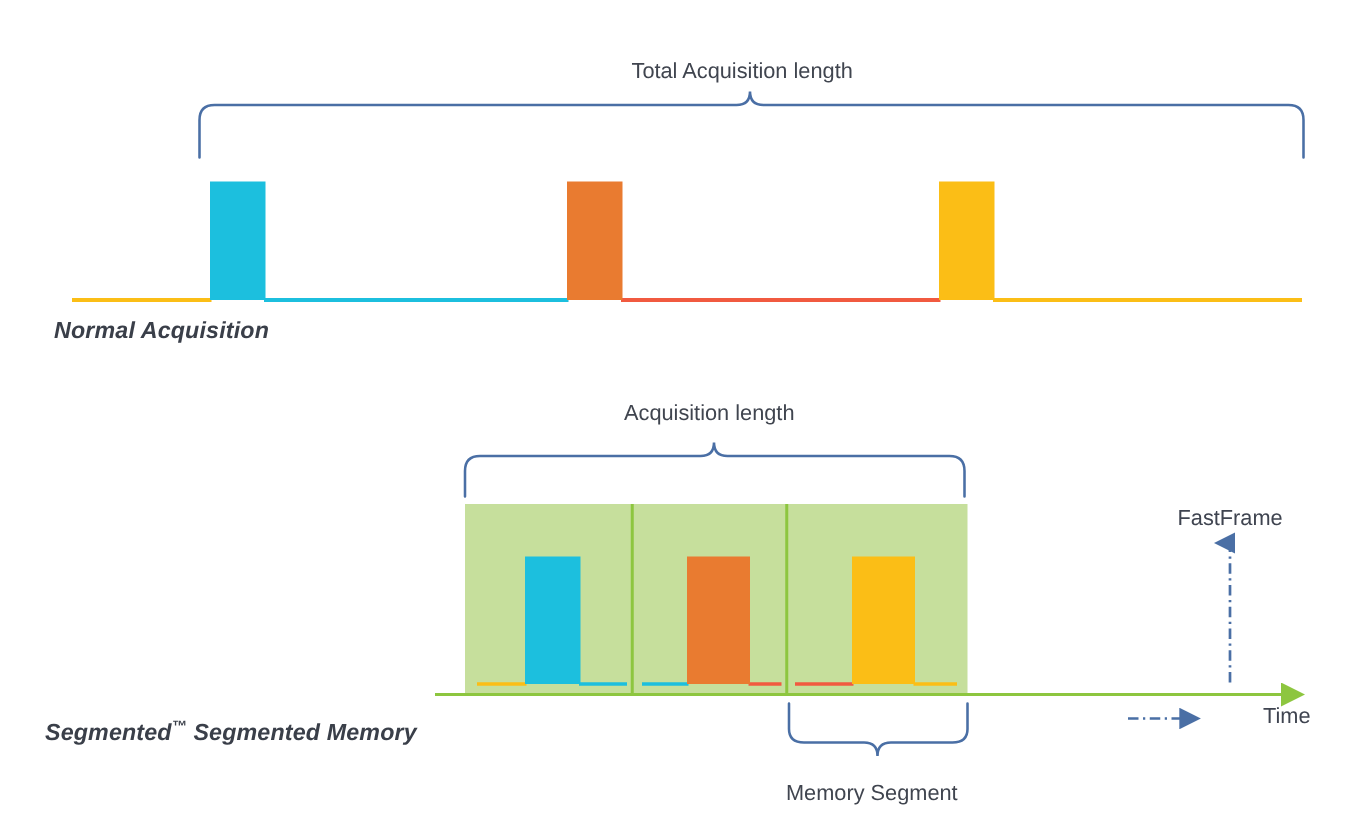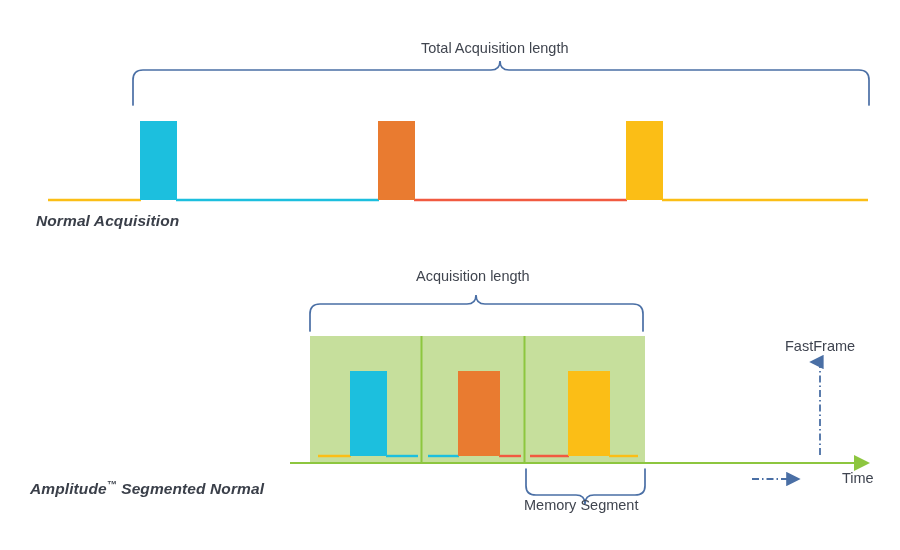--- a/index.html
+++ b/index.html
@@ -118,21 +118,21 @@
       <line x1="752" y1="479" x2="797" y2="479" stroke="#4A6FA5" stroke-width="1.8" stroke-dasharray="7,3,1.5,3" marker-end="url(#arrowRight)"></line>
     </g>
   </svg>
 
   <div class="cap brace-label" style="left:421px; top:40px;">Total Acquisition length</div>
 
   <div class="cap row-label" style="left:36px; top:212px;">Normal Acquisition</div>
 
   <div class="cap brace-label" style="left:416px; top:268px;text-align:center;">Acquisition length</div>
 
-  <div class="cap row-label" style="left:30px; top:479px;"><span>Amplitude</span><span class="tm">™</span><span> Segmented Normal</span></div>
+  <div class="cap row-label" style="left:30px; top:479px;"><span>Segmented</span><span class="tm">™</span><span> Segmented Memory</span></div>
 
-  <div class="cap brace-label" style="left:524px; top:497px;">Memory Segment</div>
+  <div class="cap brace-label" style="left:524px; top:521px;">Memory Segment</div>
 
   <div class="cap axis-label" style="left:785px; top:338px;">FastFrame</div>
 
   <div class="cap axis-label" style="left:842px; top:470px;">Time</div>
 
 </div>
 
 </body></html>

